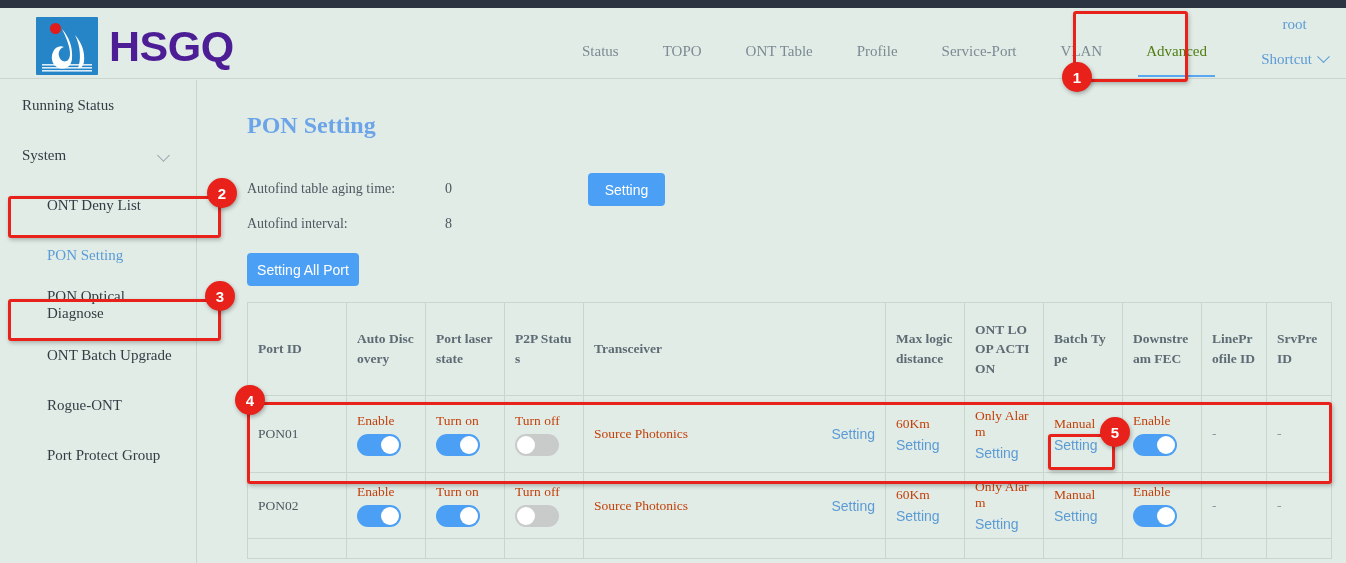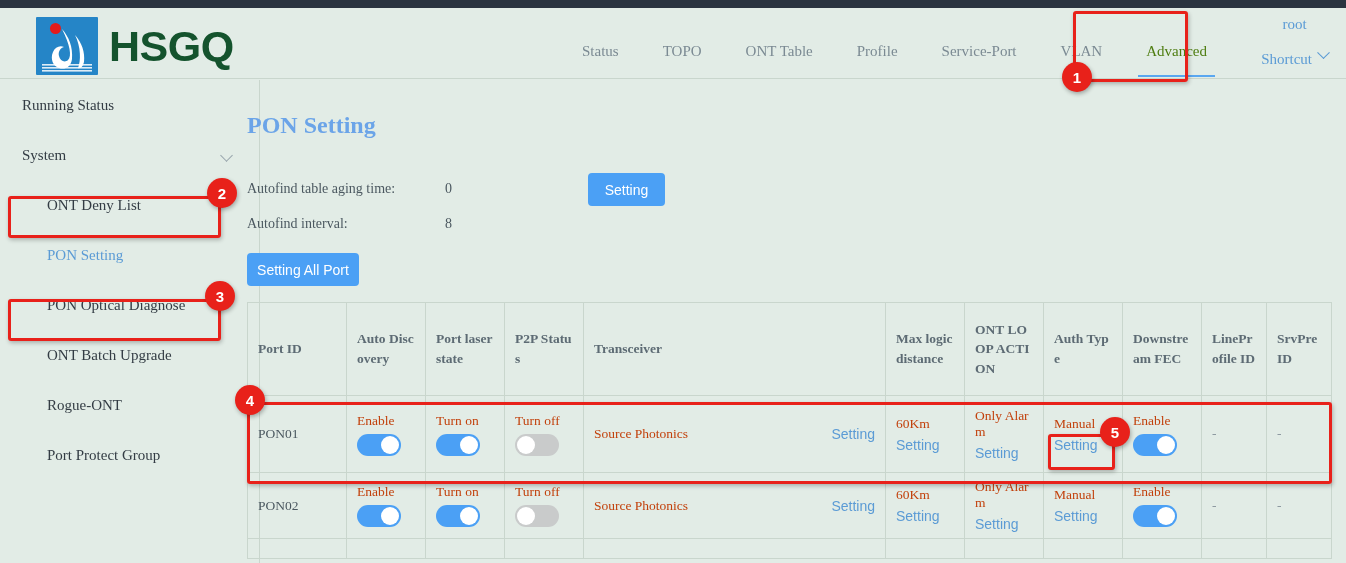--- a/index.html
+++ b/index.html
@@ -33,51 +33,51 @@
   }
   .logo-mark .dot {
     position: absolute; left: 14px; top: 6px; width: 11px; height: 11px;
     border-radius: 50%; background: #e21b1b;
   }
   .logo-mark svg { position: absolute; left: 0; top: 0; }
   .logo-text {
     margin-left: 11px;
     font-family: "Liberation Sans", "DejaVu Sans", sans-serif;
     font-weight: bold; font-size: 43px; letter-spacing: -0.5px;
-    color: #14532d; line-height: 1;
+    color: #4c1d95; line-height: 1;
   }
 
   .nav {
     position: absolute; left: 560px; top: 8px; height: 71px;
     display: flex; align-items: center; gap: 0px;
   }
   .nav-item {
     font-size: 15px; color: #7b8a93; padding: 0 22px;
     line-height: 71px; cursor: pointer; white-space: nowrap;
   }
   .nav-item.active { color: #4d7c0f; position: relative; }
   .nav-item.active::after {
     content: ""; position: absolute; left: 14px; right: 14px; bottom: 10px;
     height: 2px; background: #5aa7f0;
   }
   .user-area {
     position: absolute; right: 18px; top: 8px; height: 71px;
     display: flex; align-items: center; gap: 18px; flex-direction: column;
   }
   .user-name { font-size: 15px; color: #5b9bd5; }
-  .shortcut { font-size: 15px; color: #5b9bd5; display: flex; gap: 7px; }
+  .shortcut { font-size: 15px; color: #5b9bd5; display: flex; align-items: center; gap: 7px; }
   .chev {
     display: inline-block; width: 9px; height: 9px;
     border-right: 1.6px solid #5b9bd5; border-bottom: 1.6px solid #5b9bd5;
     transform: rotate(45deg) translate(-2px,-2px);
   }
 
   
   .sidebar {
-    position: absolute; left: 0; top: 80px; width: 260px; height: 483px;
+    position: absolute; left: 0; top: 80px; width: 197px; height: 483px;
     background: #e2ece6; border-right: 1px solid #c9d6cd;
   }
   .side-item {
     height: 50px; display: flex; align-items: center;
     padding-left: 22px; padding-right: 22px;
     font-size: 15px; color: #333c44; cursor: pointer;
     justify-content: space-between;
   }
   .side-item.sub { padding-left: 47px; font-size: 15px; }
   .side-item.active-link { color: #5b9bd5; }
@@ -257,21 +257,21 @@
         </colgroup>
         <thead>
           <tr>
             <th>Port ID</th>
             <th>Auto Discovery</th>
             <th>Port laser state</th>
             <th>P2P Status</th>
             <th>Transceiver</th>
             <th>Max logic distance</th>
             <th>ONT LOOP ACTION</th>
-            <th>Auth Type</th>
+            <th>Batch Type</th>
             <th>Downstream FEC</th>
             <th>LineProfile ID</th>
             <th>SrvPre ID</th>
           </tr>
         </thead>
         <tbody>
 
           <tr class="r1">
             <td>PON01</td>
             <td>

